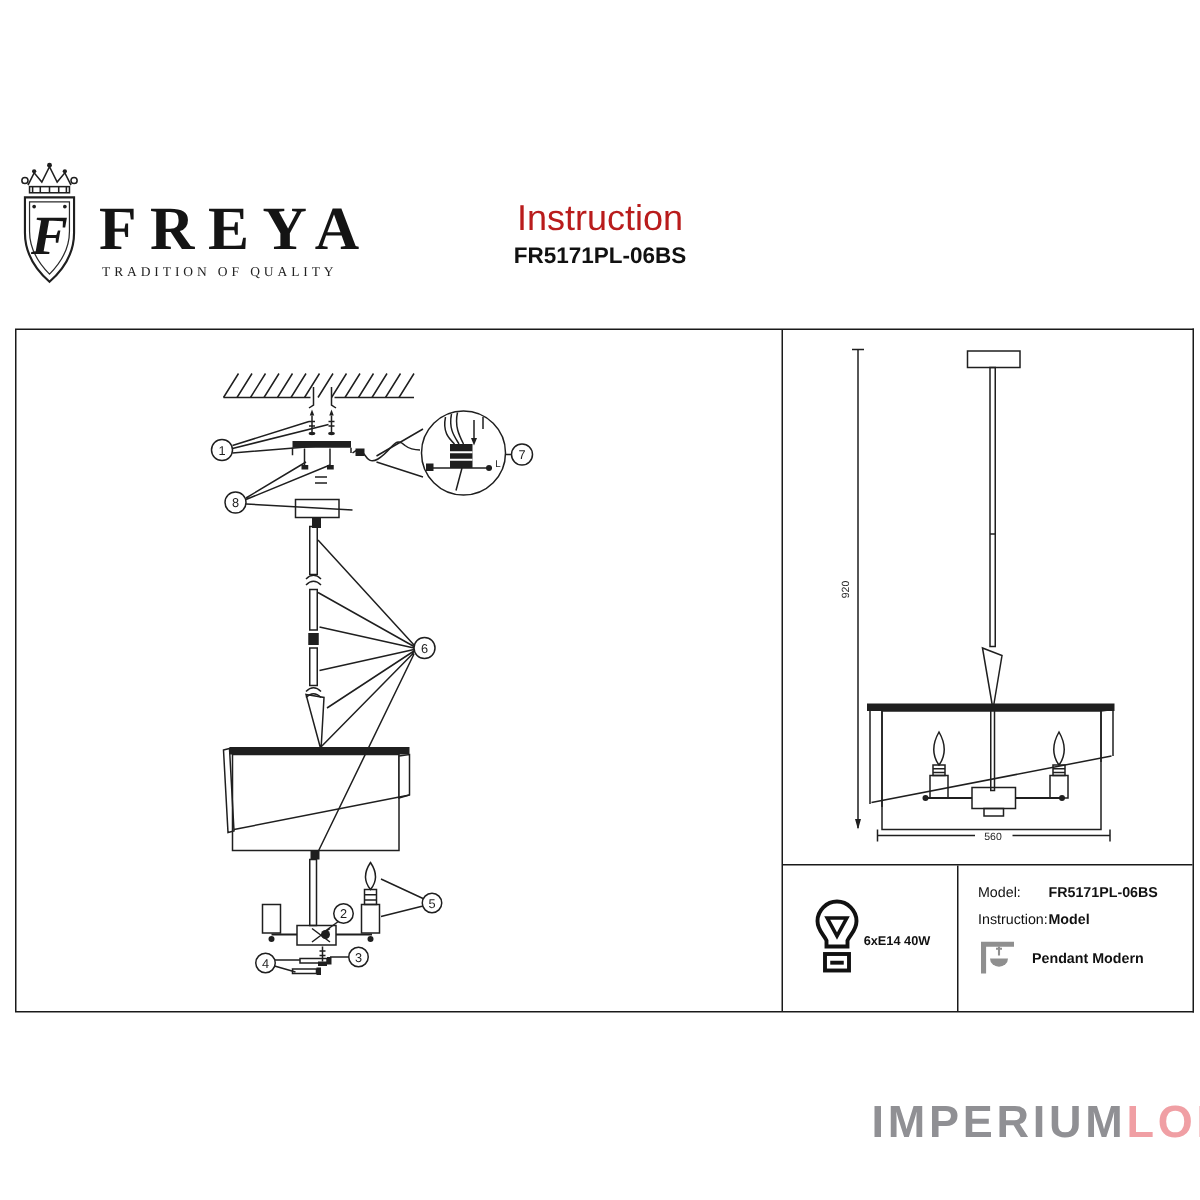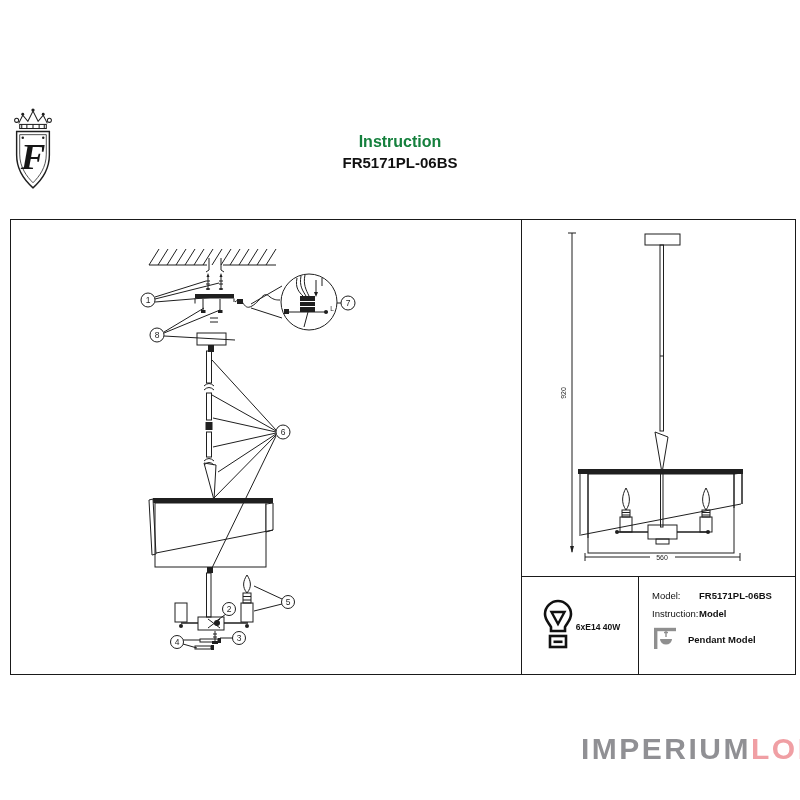--- a/index.html
+++ b/index.html
@@ -7,21 +7,21 @@
        font-family:"Liberation Sans",sans-serif;color:#1a1a1a;}
 
   
   .logo{position:absolute;left:8px;top:106px;display:flex;align-items:flex-start;}
   .brand-block{margin-left:8px;padding-top:26px;}
   .brand{font-family:"Liberation Serif",serif;font-weight:bold;font-size:41px;
          letter-spacing:9px;color:#141414;line-height:1;}
   .tagline{font-family:"Liberation Serif",serif;font-size:9px;letter-spacing:2.6px;
            color:#222;margin-top:3px;margin-left:2px;}
   .title-block{position:absolute;left:290px;top:133px;width:220px;text-align:center;}
-  .title{font-size:16px;font-weight:bold;color:#15803d;line-height:1.1;}
+  .title{font-size:24px;font-weight:normal;color:#b91c1c;line-height:1.1;}
   .subtitle{font-size:15px;font-weight:bold;color:#111;margin-top:3px;}
 
   
   .panel{position:absolute;top:219px;box-sizing:border-box;border:1.5px solid #1a1a1a;background:#fff;}
   .panel-left{left:10px;width:512px;height:456px;}
   .panel-right{left:522px;width:274px;height:456px;border-left:none;}
 
   .spec{position:absolute;left:0;right:0;bottom:0;height:97px;border-top:1.5px solid #1a1a1a;display:flex;}
   .spec-bulb-cell{width:116px;border-right:1.5px solid #1a1a1a;display:flex;flex-direction:row;
                   align-items:center;justify-content:center;}
@@ -61,20 +61,24 @@
     <circle class="s" cx="8" cy="14" r="2"></circle>
       <circle class="s" cx="40" cy="14" r="2"></circle>
     <rect class="s" x="11" y="18" width="26" height="4"></rect>
     <path class="s" d="M13,18 v4 M18,18 v4 M24,18 v4 M30,18 v4 M35,18 v4"></path>
     <path class="sb" d="M8,25 H40 V48 C40,63 32,73 24,80 C16,73 8,63 8,48 Z"></path>
     <path class="thin" d="M11,28 H37 V47 C37,60 30,69 24,75 C18,69 11,60 11,47 Z"></path>
     <circle class="sf" cx="14" cy="31" r="1.2"></circle>
       <circle class="sf" cx="34" cy="31" r="1.2"></circle>
     <text x="24" y="62" style="font-family:'Liberation Serif',serif;font-style:italic;font-weight:bold;font-size:36px;fill:#161616;text-anchor:middle;">F</text>
   </svg>
+  <div class="brand-block">
+    <div class="brand">FREYA</div>
+    <div class="tagline">TRADITION OF QUALITY</div>
+  </div>
 </div>
 
 <div class="title-block">
   <div class="title">Instruction</div>
   <div class="subtitle">FR5171PL-06BS</div>
 </div>
 
 <div class="panel panel-left">
 <svg width="509" height="453" viewBox="0 0 509 453">
 
@@ -294,21 +298,21 @@
         <span class="spec-label">Instruction:</span>
         <span class="spec-value">Model</span>
       </div>
       <div class="spec-cat">
         <svg width="26" height="26" viewBox="0 0 26 26">
           <path d="M2,3.5 H24" stroke="#8f8f8f" stroke-width="3.4" fill="none"></path>
           <path d="M3.7,2 V23" stroke="#8f8f8f" stroke-width="3.4" fill="none"></path>
           <path d="M14,5 V11 M12,6.5 h4" stroke="#8f8f8f" stroke-width="1.4" fill="none"></path>
           <path d="M8,13 H20 A6,5.5 0 0 1 8,13 Z" fill="#8f8f8f"></path>
         </svg>
-        <span class="cat-label">Pendant Model</span>
+        <span class="cat-label">Pendant Modern</span>
       </div>
     </div>
   </div>
 </div>
 
 <div class="watermark">
   <span class="wm-gray">IMPERIUM</span><span class="wm-pink">LOFT</span>
 </div>
 
 </body></html>

